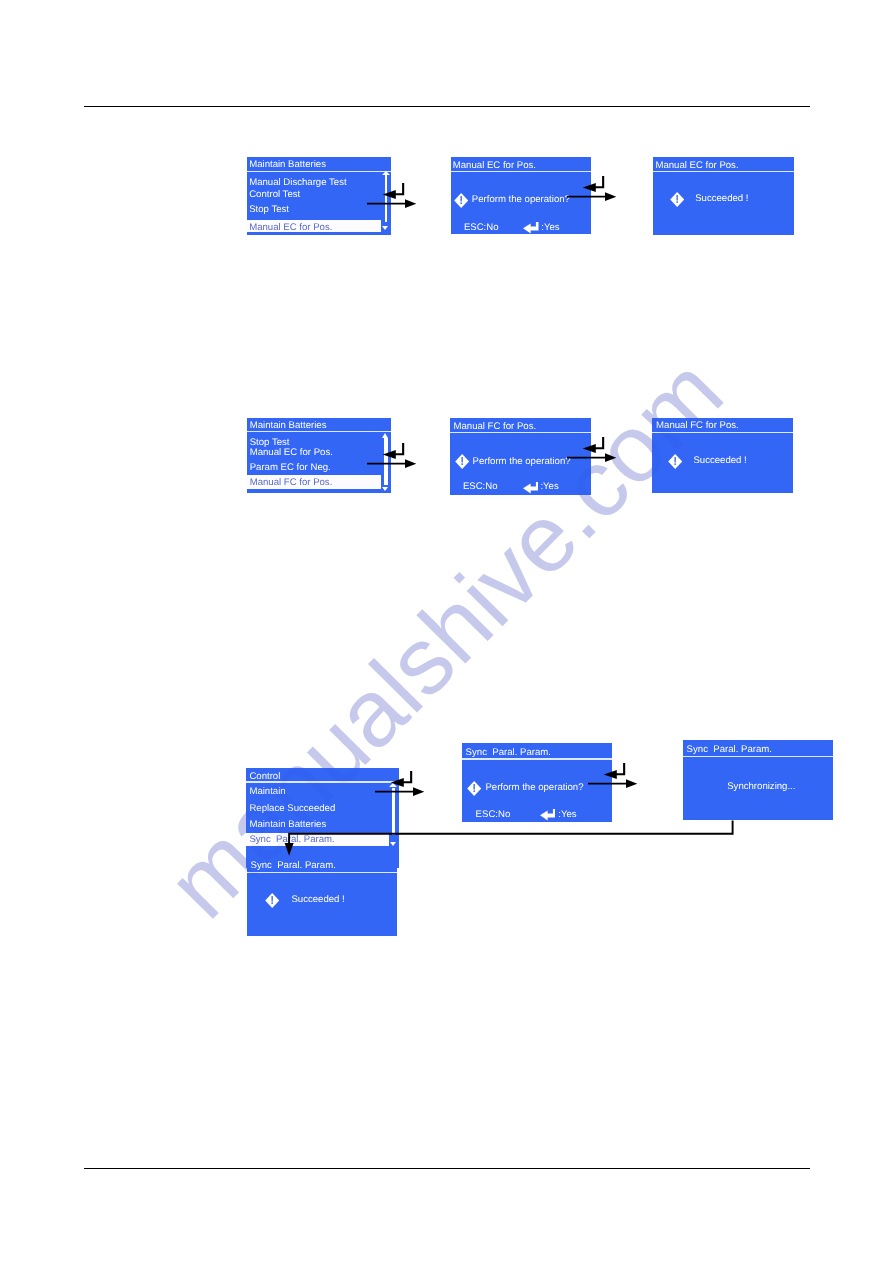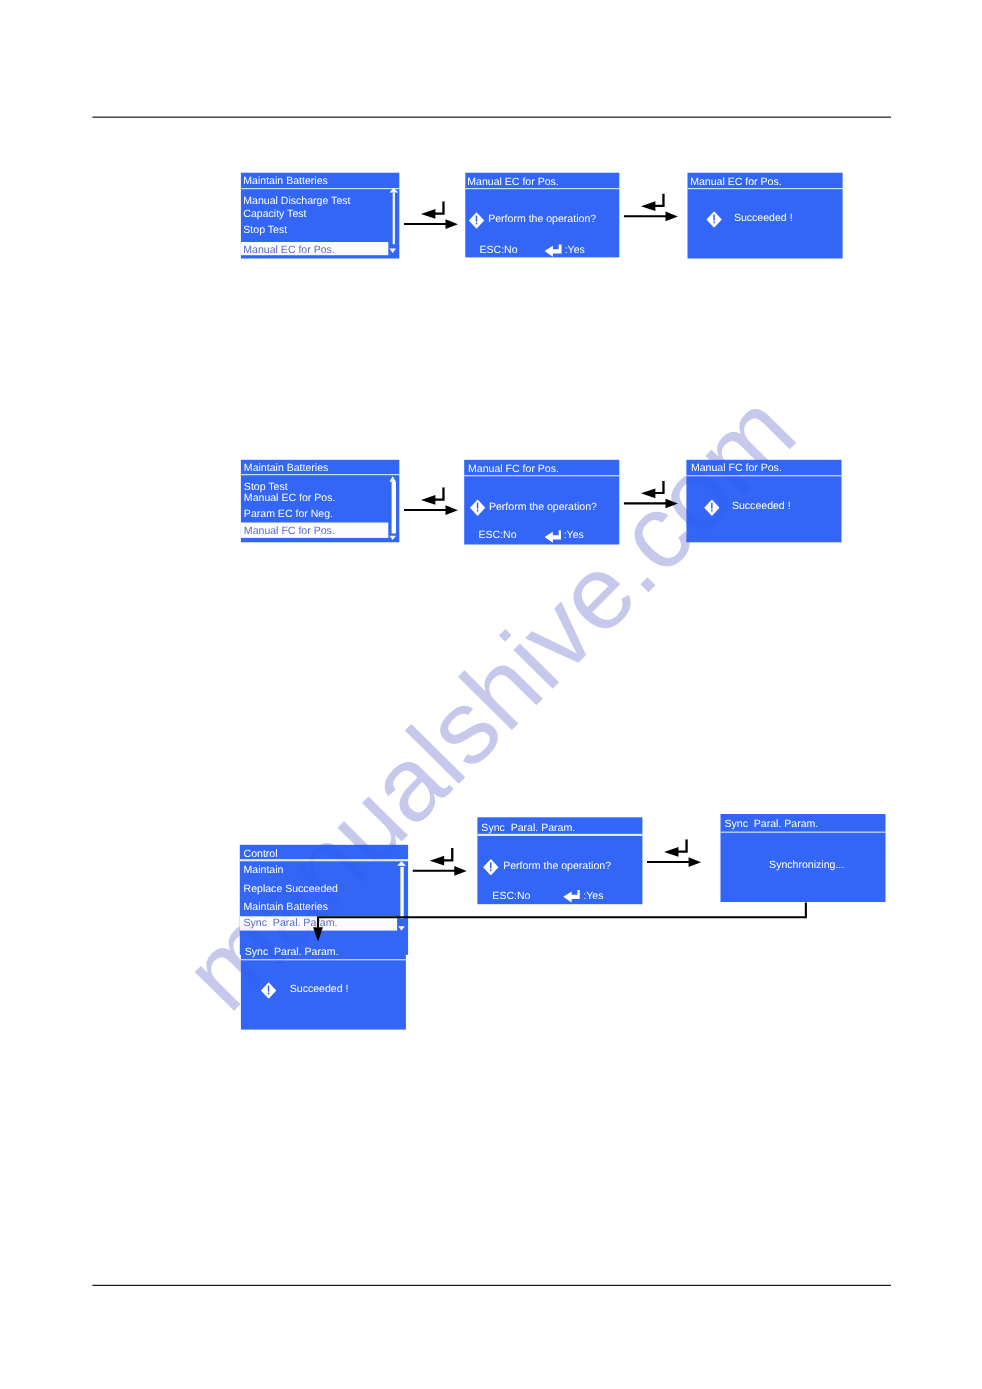--- a/index.html
+++ b/index.html
@@ -12,21 +12,21 @@
   .wm{position:absolute;left:0;top:0;width:893px;height:1263px;overflow:hidden;
       pointer-events:none;}
   .wm-over{mix-blend-mode:multiply;opacity:.22;}
   .wm span{position:absolute;color:#ced2ef;
       font-family:"Liberation Sans",sans-serif;font-size:95px;letter-spacing:0px;
       transform:rotate(-45.3deg);transform-origin:0 0;white-space:nowrap;line-height:1;}
 
   .rule{position:absolute;background:#000000;}
 
   
-  .lcd{position:absolute;background:#3366f5;box-sizing:border-box;}
+  .lcd{position:absolute;background:#3366f5;box-sizing:border-box;margin-left:28px;}
   .lcd .ttl{position:absolute;color:#ffffff;white-space:pre;line-height:1;}
   .lcd .sep{position:absolute;background:#dde9ff;}
   .row{position:absolute;white-space:pre;color:#ffffff;line-height:1;}
   
   .sbar{position:absolute;}
   .sbar .track{position:absolute;background:#ffffff;}
   .sbar .ar{position:absolute;width:0;height:0;}
 
   
   .warn{position:absolute;}
@@ -49,21 +49,21 @@
       <div class="lcd" style="left: 219px; top: 157px; width: 144.4px; height: 77.9px;">
         <div class="ttl" style="left: 2.2px; top: 3px; font-size: 9.6px;">Maintain Batteries</div>
         <div class="sep" style="left: 0px; top: 14px; width: 144.4px; height: 1.3px;"></div>
         <div class="sbar" style="left: 0px; top: 0px; width: 144.4px; height: 77.9px;">
           <div class="ar" style="left: 134.9px; top: 14px; border-left: 4.2px solid transparent; border-right: 4.2px solid transparent; border-bottom: 4.6px solid rgb(255, 255, 255); width: 0px; height: 0px;"></div>
           <div class="track" style="left: 137.9px; top: 18.3px; width: 2.5px; height: 46.6px;"></div>
           <div class="ar" style="left: 135.2px; top: 68.9px; border-left: 3.2px solid transparent; border-right: 3.2px solid transparent; border-top: 4.7px solid rgb(255, 255, 255); width: 0px; height: 0px;"></div>
         </div>
         <div style="position: absolute; left: 0px; top: 62.7px; width: 133.6px; height: 12.6px; background: rgb(252, 252, 255);"></div>
         <div class="row" style="left: 2.2px; top: 20.6px; font-size: 9.6px; background: transparent; color: rgb(255, 255, 255);">Manual Discharge Test</div>
-        <div class="row" style="left: 2.2px; top: 32.8px; font-size: 9.6px; background: transparent; color: rgb(255, 255, 255);">Capacity Test</div>
+        <div class="row" style="left: 2.2px; top: 32.8px; font-size: 9.6px; background: transparent; color: rgb(255, 255, 255);">Control Test</div>
         <div class="row" style="left: 2.2px; top: 48.4px; font-size: 9.6px; background: transparent; color: rgb(255, 255, 255);">Stop Test</div>
         <div class="row sel" style="left: 2.2px; top: 65.6px; font-size: 9.6px; background: transparent; color: rgb(90, 106, 198);">Manual EC for Pos.</div>
       </div>
       <div class="lcd" style="left: 423px; top: 157px; width: 140px; height: 77.4px;">
         <div class="ttl" style="left: 1.8px; top: 4.2px; font-size: 9.6px;">Manual EC for Pos.</div>
         <div class="sep" style="left: 0px; top: 14px; width: 140px; height: 1.3px;"></div>
         <span class="warn" style="width: 14.4px; height: 15px; left: 3.4px; top: 35.7px;">
           <svg width="14.4" height="15" viewBox="0 0 28 30">
             <path d="M14 0 L28 15 L14 30 L0 15 Z" fill="#ffffff"></path>
             <rect x="12.6" y="6.0" width="2.6" height="11.0" fill="#3260dc"></rect>

